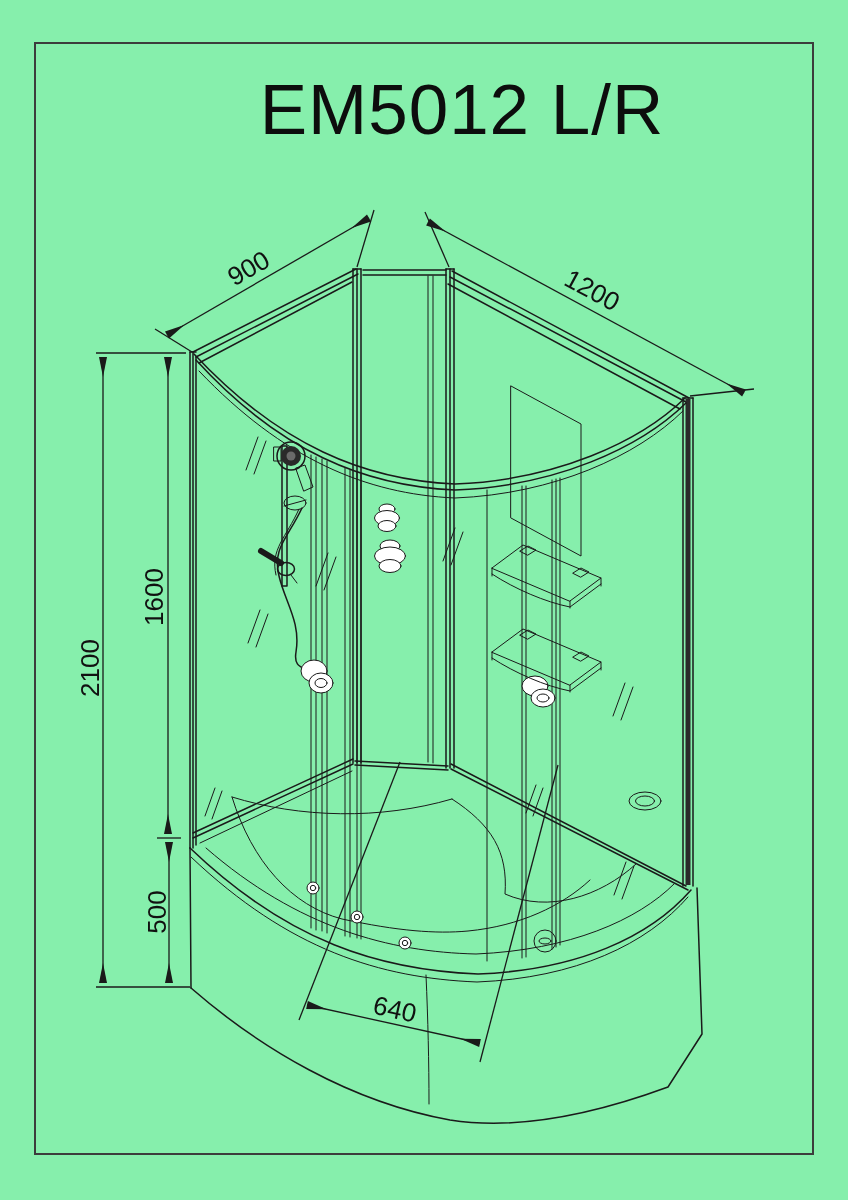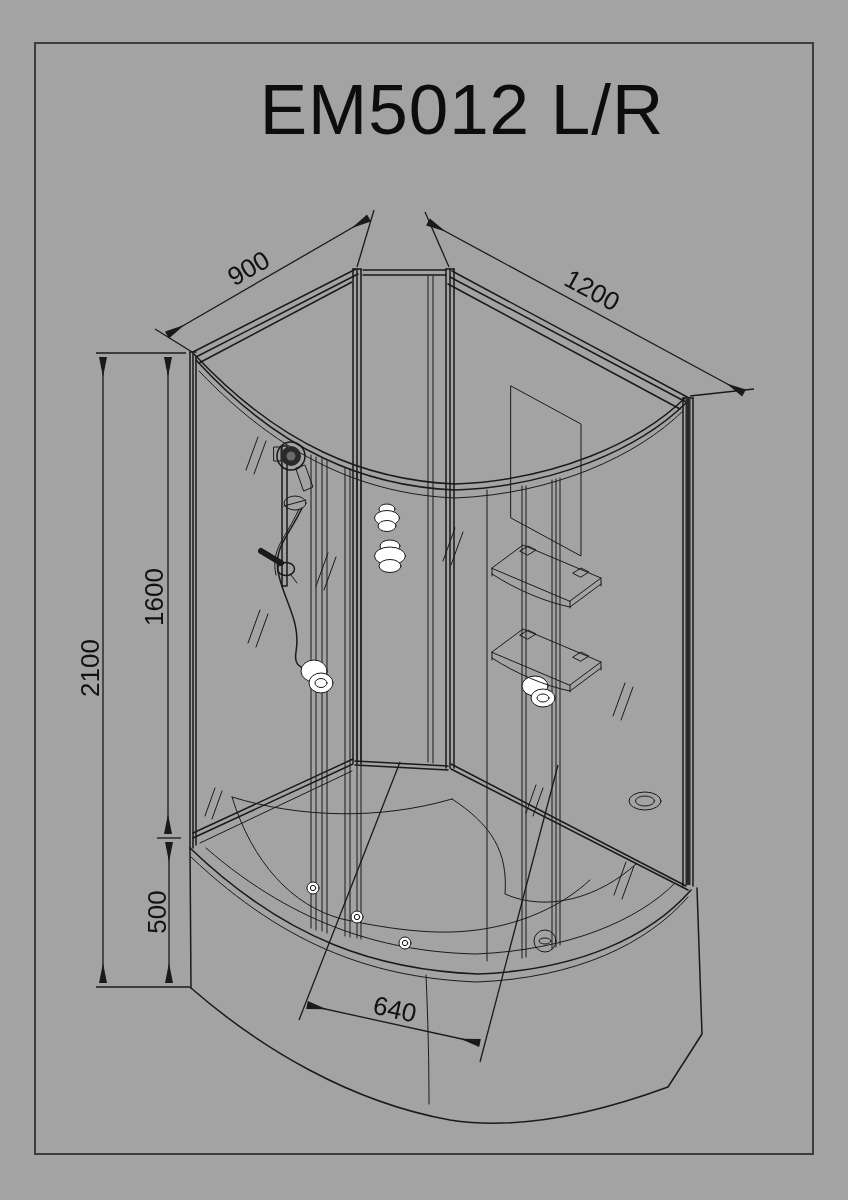--- a/index.html
+++ b/index.html
@@ -1,16 +1,16 @@
 <!DOCTYPE html>
 <html><head>
 <meta charset="utf-8">
 <style>
   html,body{margin:0;padding:0;background:#ffffff;}
-  .page{position:relative;width:848px;height:1200px;background:#a3a3a3;overflow:hidden;
+  .page{position:relative;width:848px;height:1200px;background:#86efac;overflow:hidden;
         font-family:"Liberation Sans", sans-serif;}
   svg{position:absolute;left:0;top:0;}
   .ln{stroke:#1a1a1a;fill:none;stroke-width:1.5;stroke-linecap:round;stroke-linejoin:round;}
   .thin{stroke-width:1;}
   .dim{stroke:#1a1a1a;fill:none;stroke-width:1.3;}
   .dimtxt{fill:#111;font-size:26px;font-family:"Liberation Sans", sans-serif;}
   .title{fill:#0d0d0d;font-size:71px;font-family:"Liberation Sans", sans-serif;letter-spacing:1px;}
   .dark{fill:#2a2a2a;stroke:none;}
 </style>
 </head>

